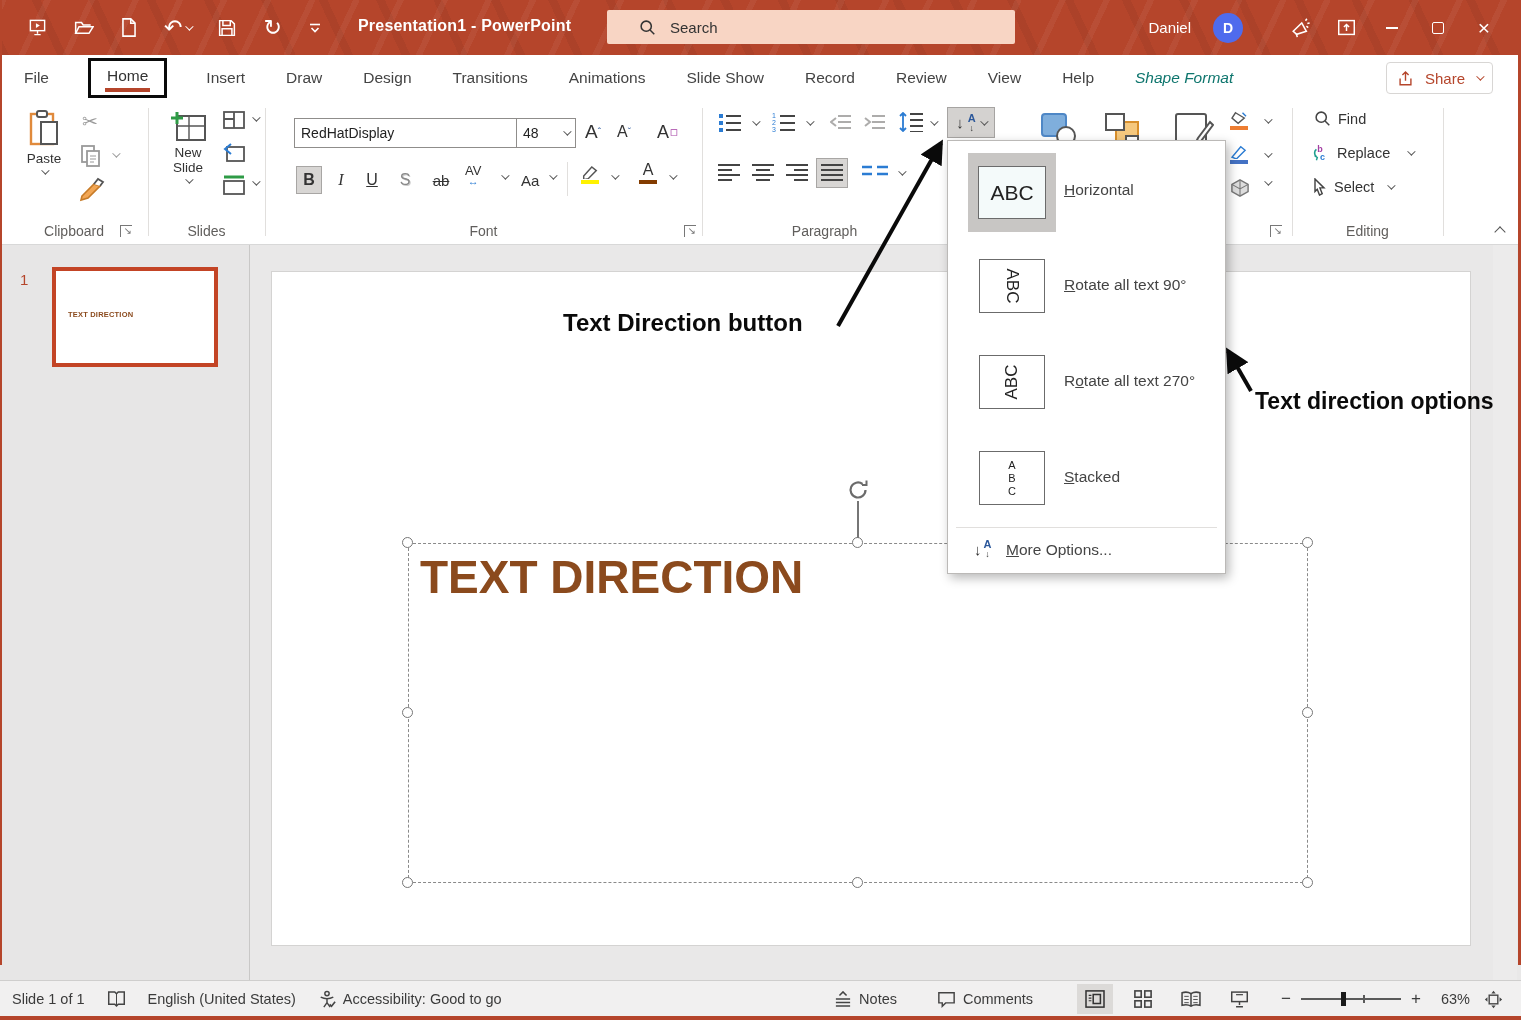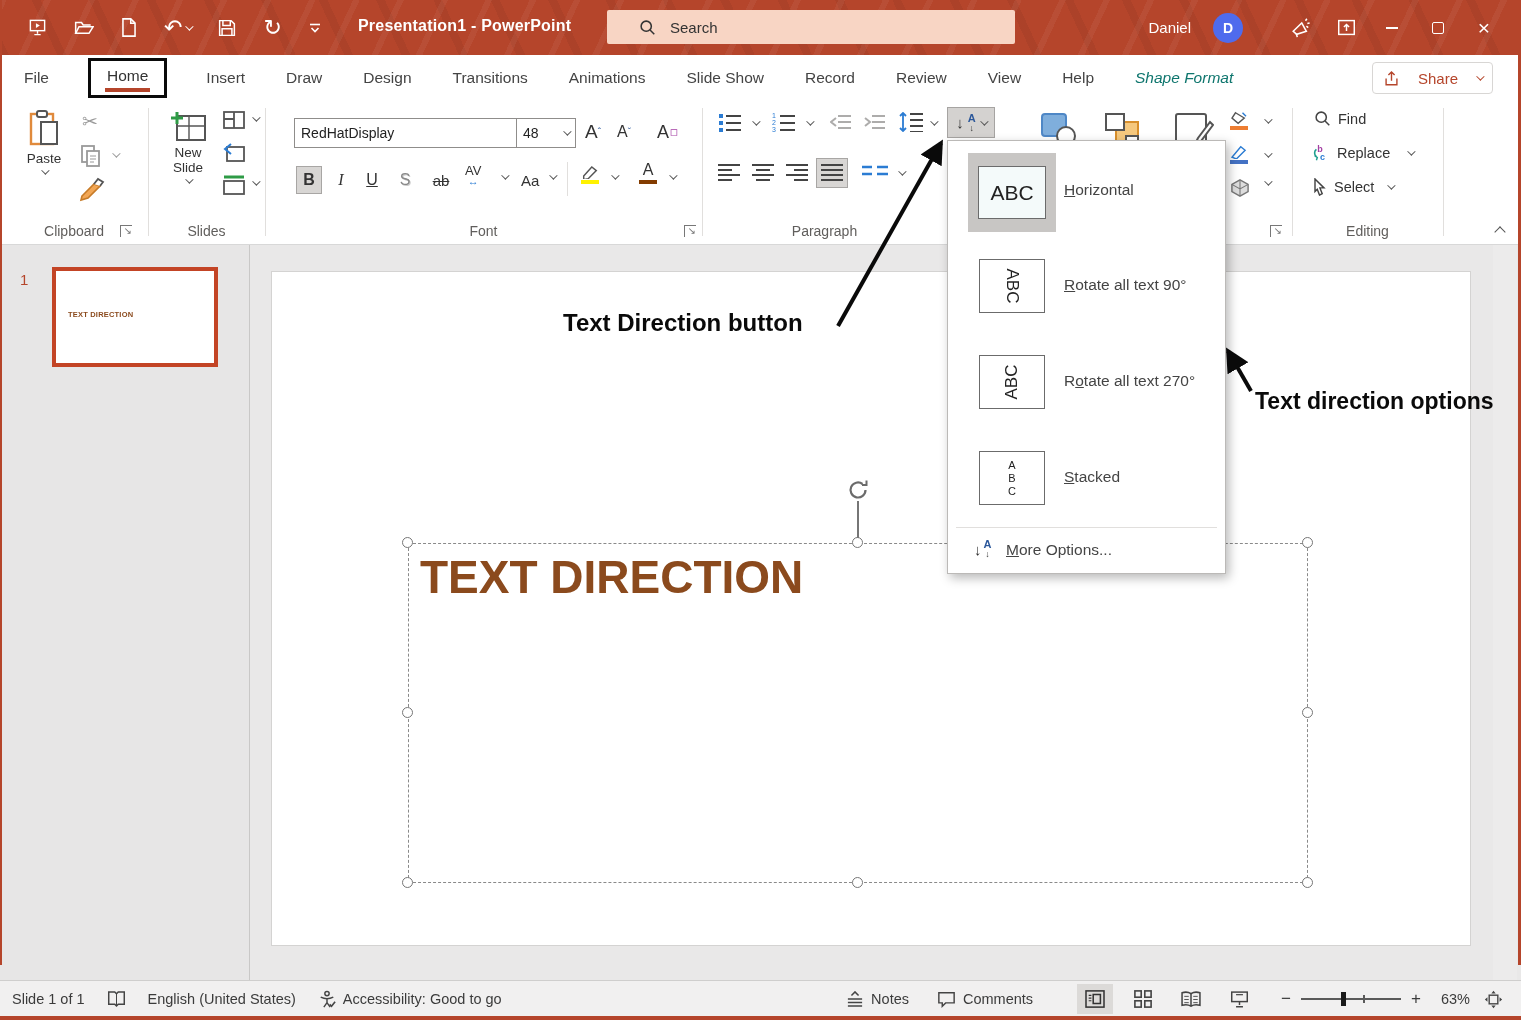--- a/index.html
+++ b/index.html
@@ -34,21 +34,21 @@
   .glyph-close { font-size:21px; line-height:1; }
 
   
   .tabsrow { position:absolute; left:0; top:55px; width:1521px; height:45px; background:#fff; }
   .tabs { position:absolute; left:22px; top:0; height:45px; display:flex; align-items:center; gap:37px; font-size:15.5px; color:#444; }
   .tab { position:relative; padding:4px 2px; cursor:default; white-space:nowrap; }
   .tab.active-box { border:3px solid #0a0a0a; padding:6px 16px 10px 16px; font-weight:400; color:#333; }
   .tab.active-box .redline { position:absolute; left:14px; right:14px; bottom:3px; height:4px; background:#B5452B; }
   .tab.ctx { color:#0f766e;font-style:italic; }
   .share-btn { position:absolute; right:28px; top:7px; height:32px; border:1px solid #D8D6D4; border-radius:4px;
-    display:flex; align-items:center; padding:0 10px; gap:18px; color:#B5452B; font-size:15px; background:#fff; }
+    display:flex; align-items:center; padding:0 10px; gap:11px; color:#B5452B; font-size:15px; background:#fff; }
 
   
   .ribbon { position:absolute; left:0; top:100px; width:1521px; height:145px; background:#fff; border-bottom:1px solid #D8D8D8; font-size:12px; color:#333; }
   .gdiv { position:absolute; top:8px; height:128px; width:1px; background:#E1DFDD; }
   .grp-label { position:absolute; bottom:6px; width:100%; text-align:center; color:#605E5C; font-size:14px; }
   .launcher { position:absolute; bottom:8px; right:6px; width:12px; height:12px; border-top:1px solid #777; border-left:1px solid #777; color:#777; font-size:10px; line-height:10px; text-align:right; }
   .grp { position:absolute; top:0; height:145px; }
   .bigbtn { display:flex; flex-direction:column; align-items:center; justify-content:flex-start; text-align:center; font-size:13.5px; color:#333; gap:3px; }
   .cv { display:inline-block; width:6px; height:6px; border-right:1.4px solid #555; border-bottom:1.4px solid #555; transform:rotate(45deg) translateY(-2px); }
   .cv.up { transform:rotate(225deg); }
@@ -617,21 +617,21 @@
           <svg width="18" height="18" viewBox="0 0 20 20" fill="none" stroke="#444" stroke-width="1.6">
               <circle cx="10" cy="4" r="2.4"></circle>
               <path d="M3 8 c4 2 10 2 14 0 M10 9 v5 M10 14 l-3.5 5 M10 14 l3.5 5"></path>
               <path d="M13 16 l2 2 4-5" stroke-width="1.8"></path>
             </svg>
         </span>
         <span>Accessibility: Good to go</span>
       </span>
     </div>
     <div class="sb-right">
-      <span class="sb-item" style="margin-right:28px">
+      <span class="sb-item" style="margin-right:40px">
         <span>
           <svg width="18" height="16" viewBox="0 0 20 18" fill="none" stroke="#444" stroke-width="1.7">
               <path d="M6 5 L10 1 L14 5"></path>
               <path d="M2 9 h16 M2 13 h16 M2 17 h16"></path>
             </svg>
         </span>
         <span>Notes</span>
       </span>
       <span class="sb-item" style="margin-right:44px">
         <span>

